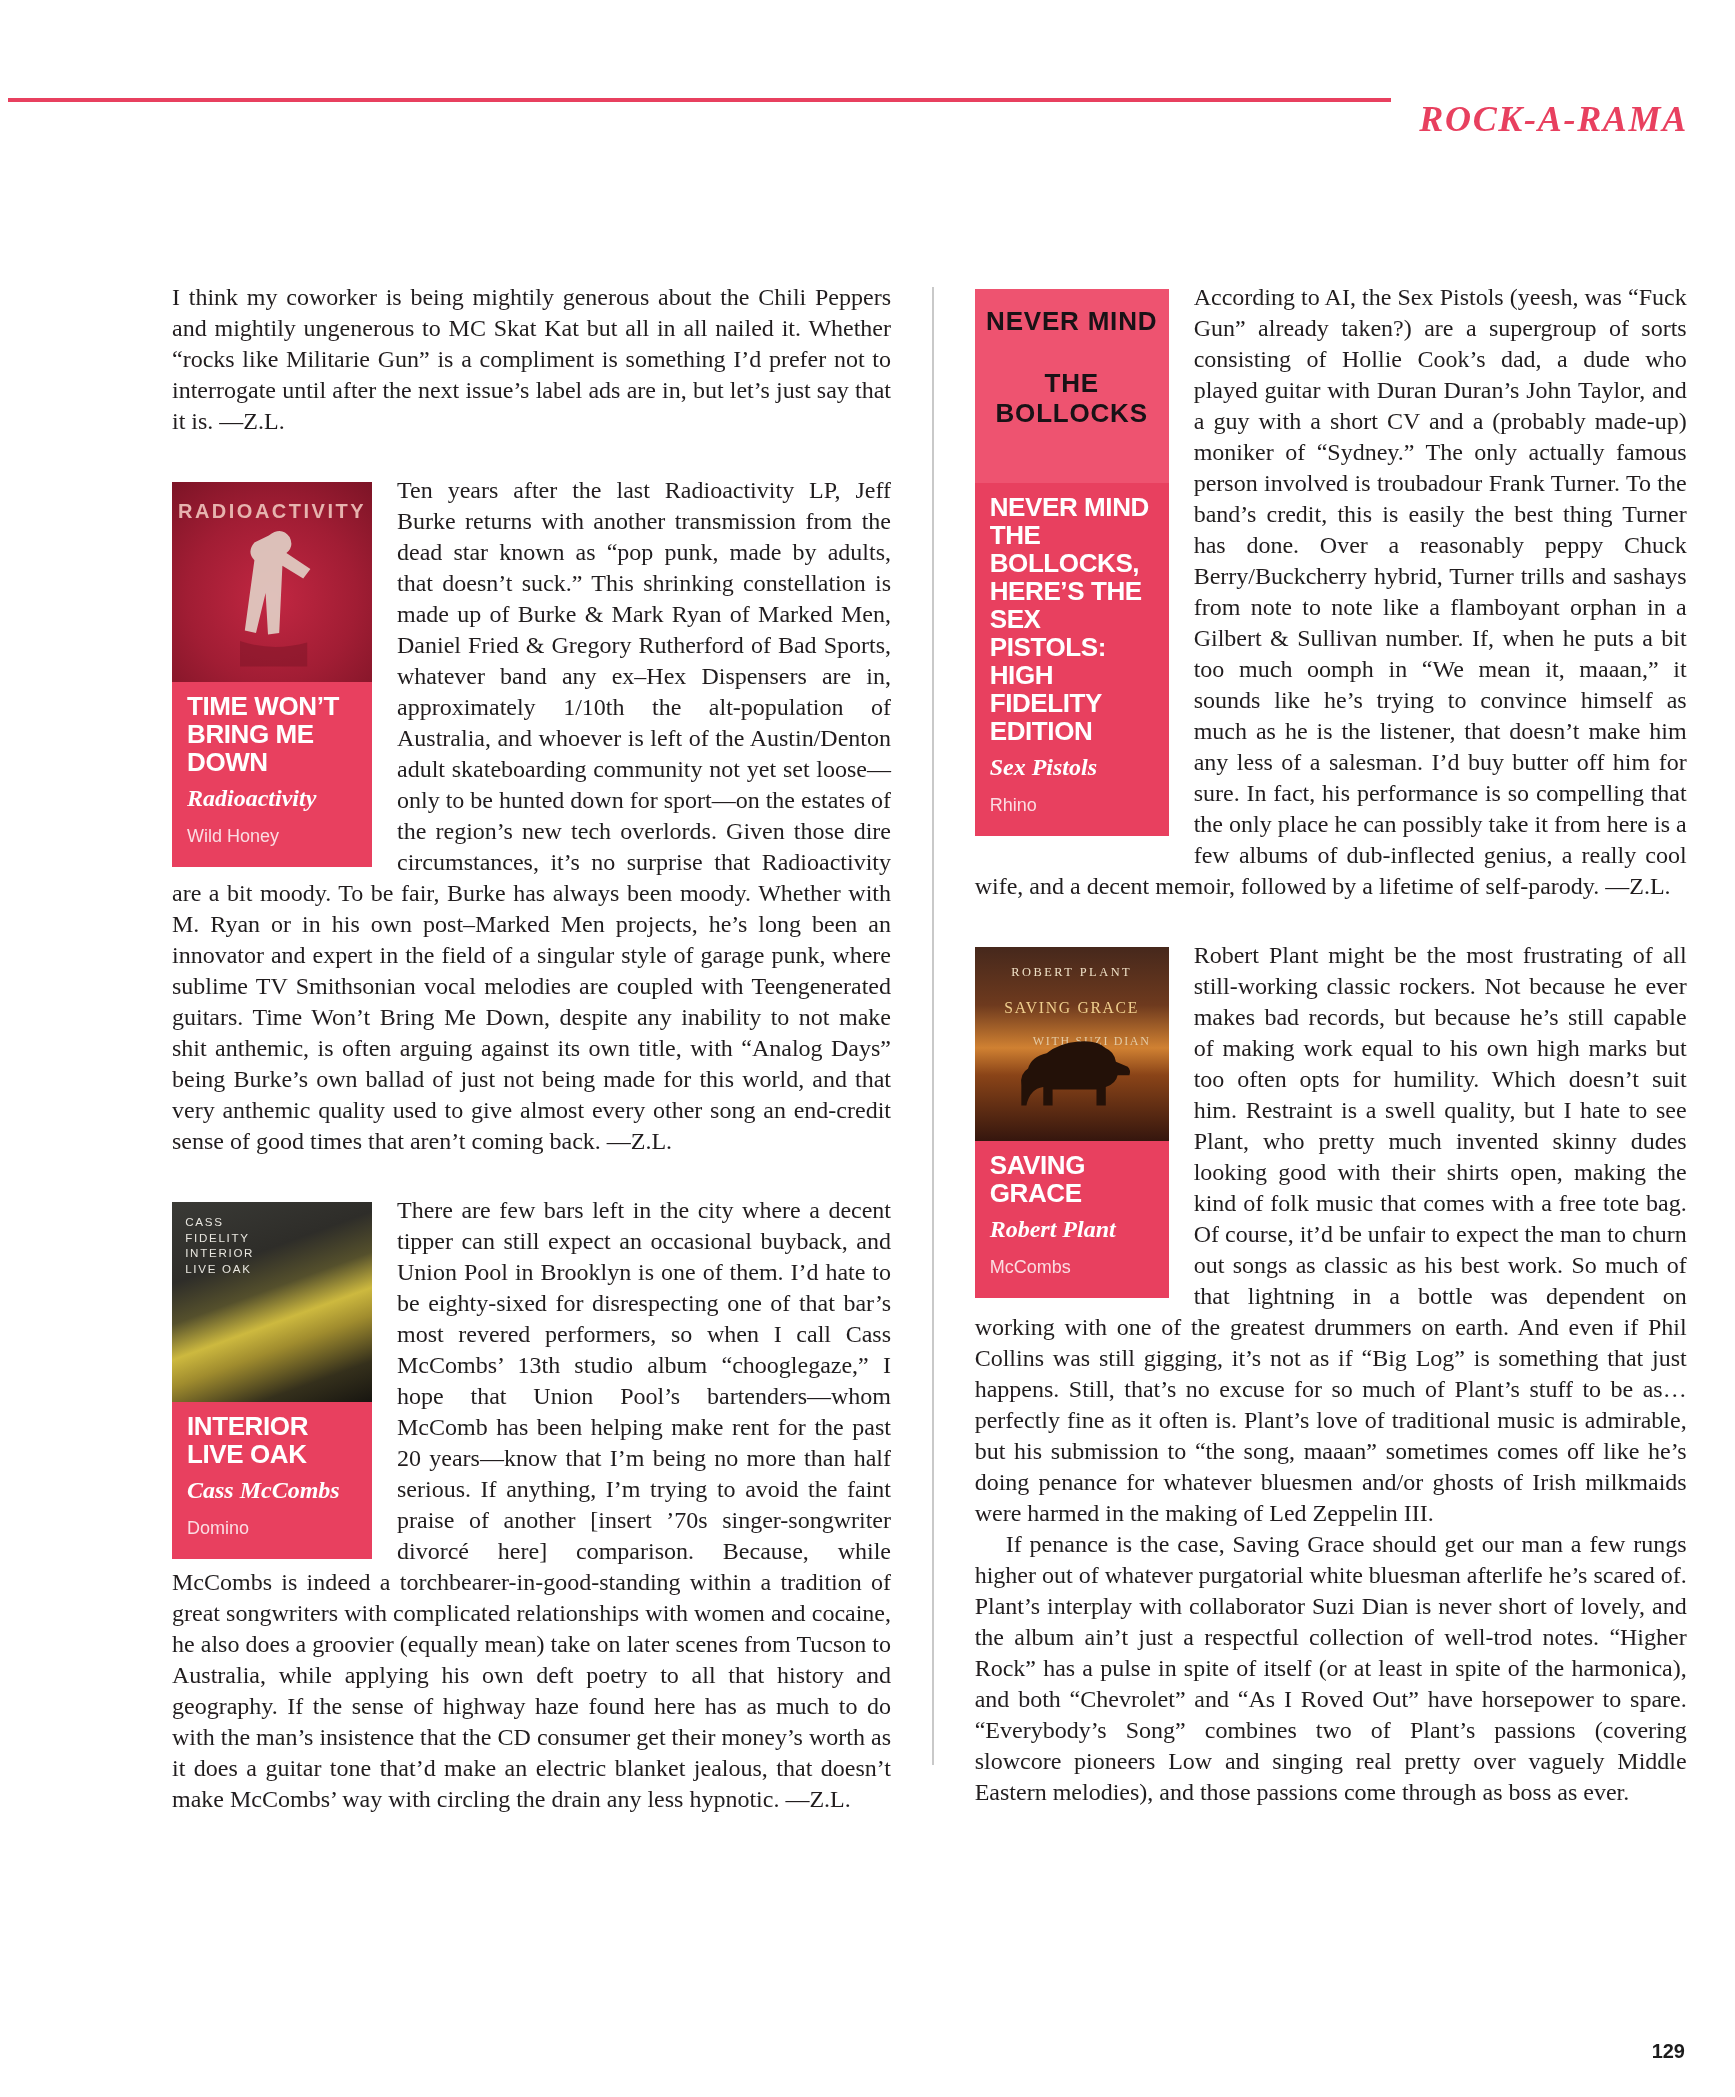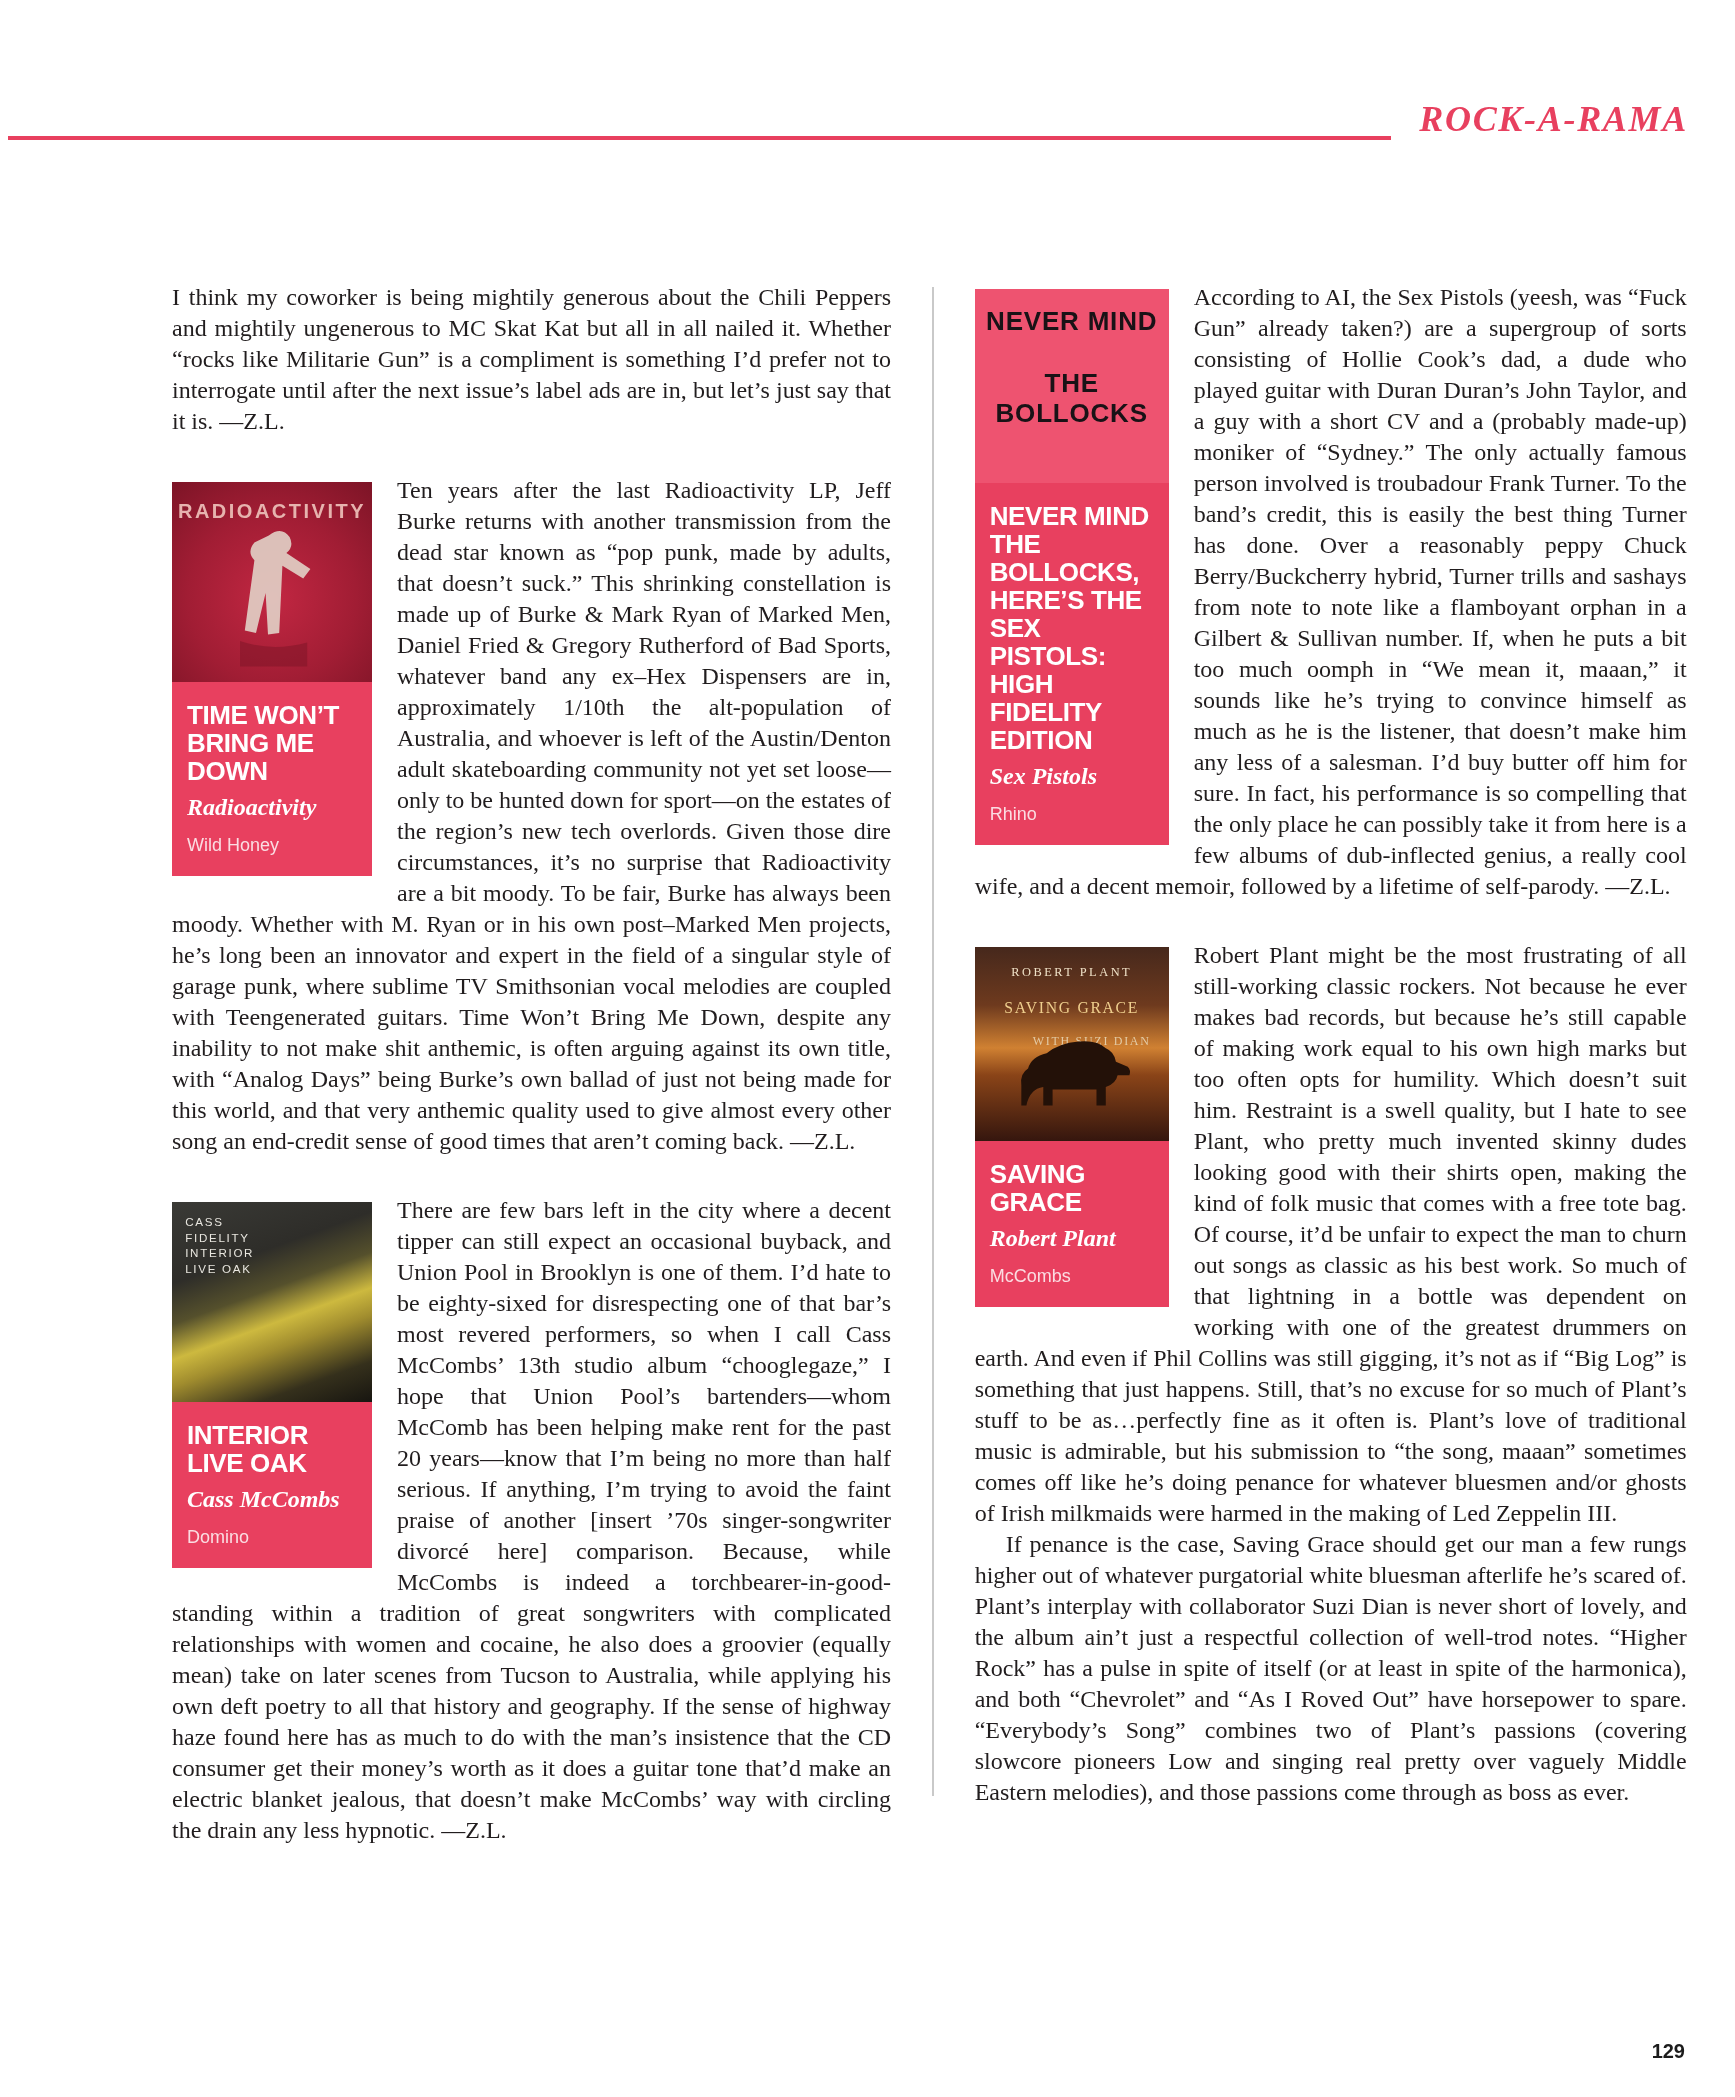--- a/index.html
+++ b/index.html
@@ -3,21 +3,21 @@
 <meta charset="utf-8">
 <style>
   * { margin:0; padding:0; box-sizing:border-box; }
   html, body { background:#ffffff; }
   .page {
     position:relative; width:1736px; height:2098px; background:#fff;
     font-family:"Liberation Serif", serif; color:#211d1e; overflow:hidden;
     --accent:#e8405f;
   }
   
-  .header { display:flex; align-items:flex-end; gap:28px; padding:0 48px 0 8.3px; margin-top:98px; }
+  .header { display:flex; align-items:flex-start; gap:28px; padding:0 48px 0 8.3px; margin-top:98px; }
   .header-rule { flex:1; height:4.1px; background:var(--accent); }
   .header-title {
     font-family:"Liberation Serif", serif; font-weight:bold; font-style:italic;
     font-size:36px; letter-spacing:1.7px; color:var(--accent); white-space:nowrap;
   }
   
   .columns { display:flex; margin-top:142px; padding:0 48px 0 172px; }
   .col { text-align:justify; font-size:24px; line-height:31px; hyphens:auto; }
   .col-left { width:719px; }
   .col-divider { width:1.7px; background:#c9c9c9; margin:5px 41px 50px 41px; }
@@ -25,21 +25,21 @@
   .review { margin-bottom:38px; }
   .review::after { content:""; display:block; clear:both; }
   .review:last-child { margin-bottom:0; }
   .para + .para { margin-top:0; }
   .para-indent { text-indent:31px; }
   
   .album-block { float:left; width:200px; margin:7.4px 25px 5px 0; }
   .col-right .album-block { width:194px; }
   .album-cover { position:relative; width:100%; height:200px; overflow:hidden; }
   .col-right .album-cover { height:194px; }
-  .album-info { background:var(--accent); color:#fff; padding:19px 15px 15px; }
+  .album-info { background:var(--accent); color:#fff; padding:10px 15px 15px; }
   .album-title {
     font-family:"Liberation Sans", sans-serif; font-weight:bold;
     font-size:26px; line-height:28px; letter-spacing:-0.4px; text-align:left;
   }
   .album-artist { font-style:italic; font-weight:bold; font-size:24px; line-height:26.5px; margin-top:8.3px; text-align:left; }
   .album-label { font-family:"Liberation Sans", sans-serif; font-size:18px; margin-top:10px; color:rgba(255,255,255,0.82); text-align:left; }
   
   .cover-radioactivity { background:radial-gradient(circle at 50% 58%, #c22742 0%, #a11d34 55%, #7c1426 100%); }
   .ra-title { position:absolute; top:13.2px; left:0; right:0; text-align:center;
     font-family:"Liberation Sans", sans-serif; font-weight:bold; font-size:20px; letter-spacing:2.5px; color:#e6b3ae; }

